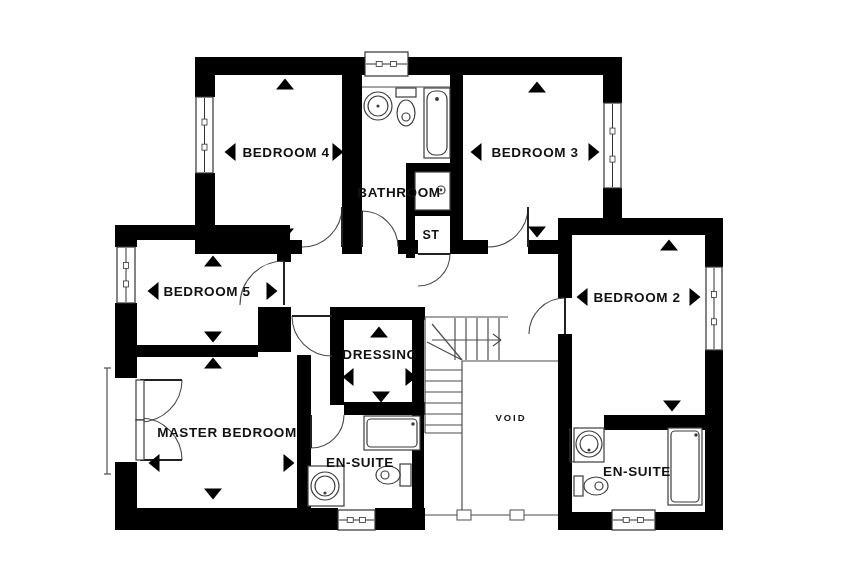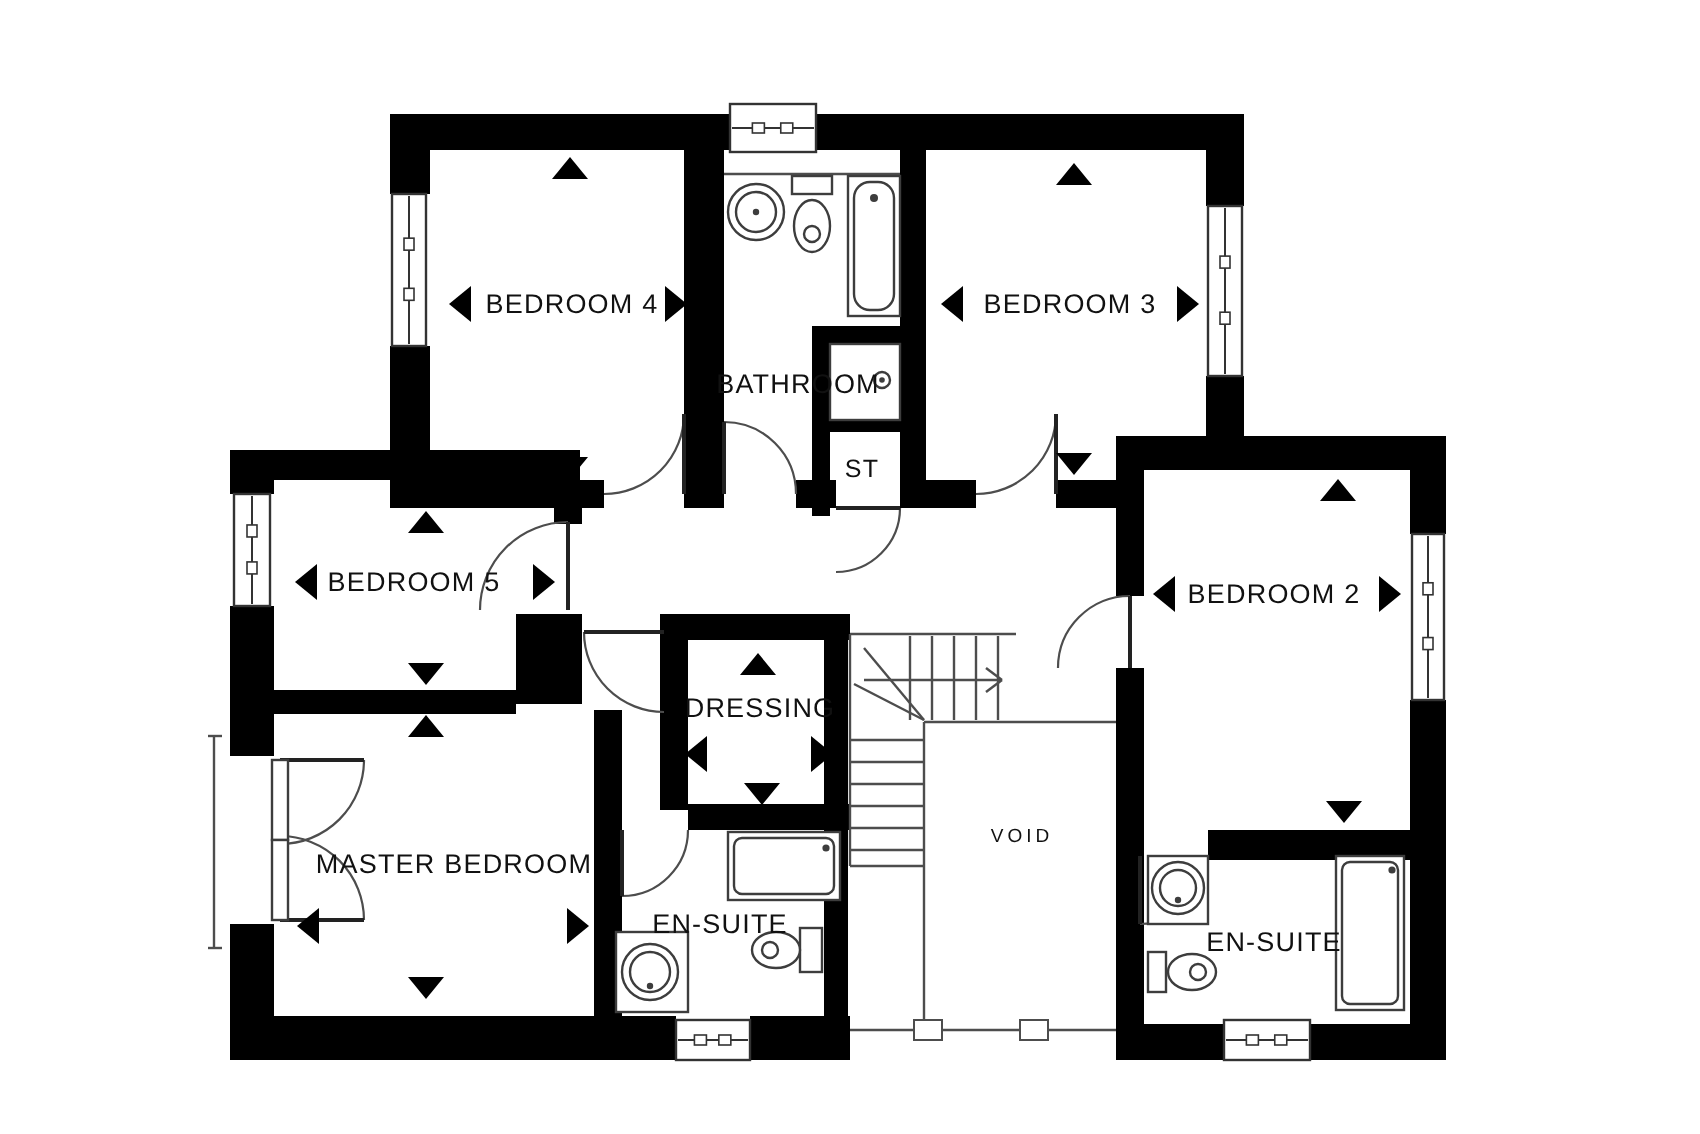--- a/index.html
+++ b/index.html
@@ -1,17 +1,17 @@
 <!DOCTYPE html>
 <html><head>
 <meta charset="utf-8">
 <style>
   html,body{margin:0;padding:0;background:#ffffff;}
   #stage{position:relative;width:850px;height:567px;background:#7dd3fc;overflow:hidden;
-         font-family:"Liberation Sans", sans-serif;}
+         font-family:"Liberation Sans", sans-serif;font-weight:bold;}
   svg text{font-family:"Liberation Sans", sans-serif; fill:#111111;}
 </style>
 </head>
 <body>
 
 <div id="stage">
   <svg id="plan-svg" width="850" height="567" viewBox="0 0 850 567">
       <rect x="0" y="0" width="850" height="567" fill="#ffffff"></rect>
       <rect x="195" y="57" width="427" height="18" fill="#000000"></rect>
       <rect x="195" y="75" width="20" height="22" fill="#000000"></rect>

